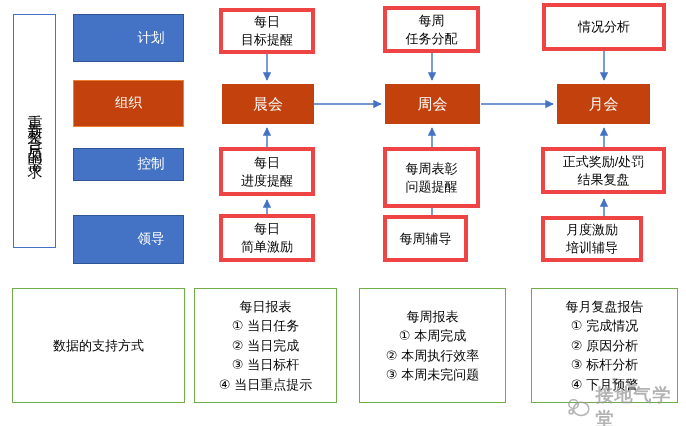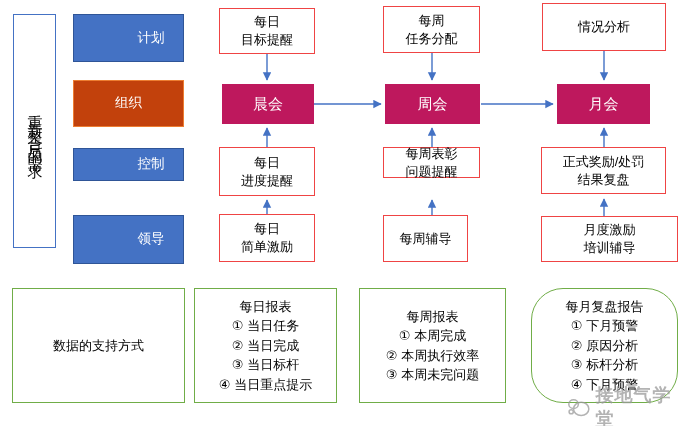--- a/index.html
+++ b/index.html
@@ -8,22 +8,22 @@
     font-family:"Liberation Sans","DejaVu Sans",sans-serif;color:#000;
   }
   .arrows{position:absolute;left:0;top:0;pointer-events:none;}
   .box{
     position:absolute;display:flex;align-items:center;justify-content:center;
     text-align:center;white-space:pre-line;box-sizing:border-box;
     font-size:13px;line-height:1.35;
   }
   .blue{background:#4472C4;border:1px solid #2F5597;color:#fff;font-size:13.5px;padding-left:45px;}
   .orangefn{background:#c2410c;border:1px solid #ED7D31;color:#fff;font-size:13.5px;}
-  .meeting{background:#be185d;color:#fff;font-size:15px;}
-  .white{background:#fff;border:1px solid #ef4444;color:#000;}
+  .meeting{background:#c2410c;color:#fff;font-size:15px;}
+  .white{background:#fff;border:4px solid #ef4444;color:#000;}
   .vbox{
     position:absolute;left:13px;top:14px;width:41px;height:232px;
     border:1px solid #4472C4;background:#fff;display:flex;align-items:center;justify-content:center;
     writing-mode:vertical-rl;text-orientation:upright;font-size:15px;letter-spacing:7px;
   }
   .green{
     position:absolute;top:288px;height:115px;background:#fff;border:1px solid #70AD47;
     box-sizing:border-box;display:flex;flex-direction:column;align-items:center;justify-content:center;
     font-size:13px;line-height:1.5;text-align:center;
   }
@@ -71,29 +71,29 @@
 目标提醒</div>
   <div class="box meeting" style="left:222px;top:84px;width:92px;height:40px;">晨会</div>
   <div class="box white" style="left:219px;top:147px;width:96px;height:49px;">每日
 进度提醒</div>
   <div class="box white" style="left:219px;top:214px;width:96px;height:48px;">每日
 简单激励</div>
 
   <div class="box white" style="left:383px;top:6px;width:97px;height:47px;">每周
 任务分配</div>
   <div class="box meeting" style="left:385px;top:84px;width:95px;height:40px;">周会</div>
-  <div class="box white" style="left:383px;top:147px;width:97px;height:31px;">每周表彰
+  <div class="box white" style="left:383px;top:147px;width:97px;height:61px;">每周表彰
 问题提醒</div>
   <div class="box white" style="left:383px;top:215px;width:85px;height:47px;">每周辅导</div>
 
   <div class="box white" style="left:542px;top:3px;width:124px;height:48px;">情况分析</div>
   <div class="box meeting" style="left:557px;top:84px;width:93px;height:40px;">月会</div>
   <div class="box white" style="left:541px;top:147px;width:125px;height:47px;">正式奖励/处罚
 结果复盘</div>
-  <div class="box white" style="left:541px;top:216px;width:137px;height:46px;">月度激励
+  <div class="box white" style="left:541px;top:216px;width:102px;height:46px;">月度激励
 培训辅导</div>
 
   <div class="green" style="left:12px;width:173px;text-align:right;">
     <span class="line">数据的支持方式</span>
   </div>
 
   <div class="green" style="left:194px;width:143px;">
     <span class="line">每日报表</span>
     <span class="line">① 当日任务</span>
     <span class="line">② 当日完成</span>
@@ -101,23 +101,23 @@
     <span class="line">④ 当日重点提示</span>
   </div>
 
   <div class="green" style="left:359px;width:147px;">
     <span class="line">每周报表</span>
     <span class="line">① 本周完成</span>
     <span class="line">② 本周执行效率</span>
     <span class="line">③ 本周未完问题</span>
   </div>
 
-  <div class="green" style="left:531px;width:147px;border-radius:32px;">
+  <div class="green" style="left:531px;width:147px;">
     <span class="line">每月复盘报告</span>
-    <span class="line">① 下月预警</span>
+    <span class="line">① 完成情况</span>
     <span class="line">② 原因分析</span>
     <span class="line">③ 标杆分析</span>
     <span class="line">④ 下月预警</span>
   </div>
 
   <div class="watermark">
     <svg width="30" height="26" viewBox="0 0 30 26">
       <g fill="none" stroke="#9a9a9a" stroke-width="1.6">
         <ellipse cx="9" cy="10" rx="5" ry="4.5"></ellipse>
         <ellipse cx="17" cy="15" rx="8" ry="7"></ellipse>

